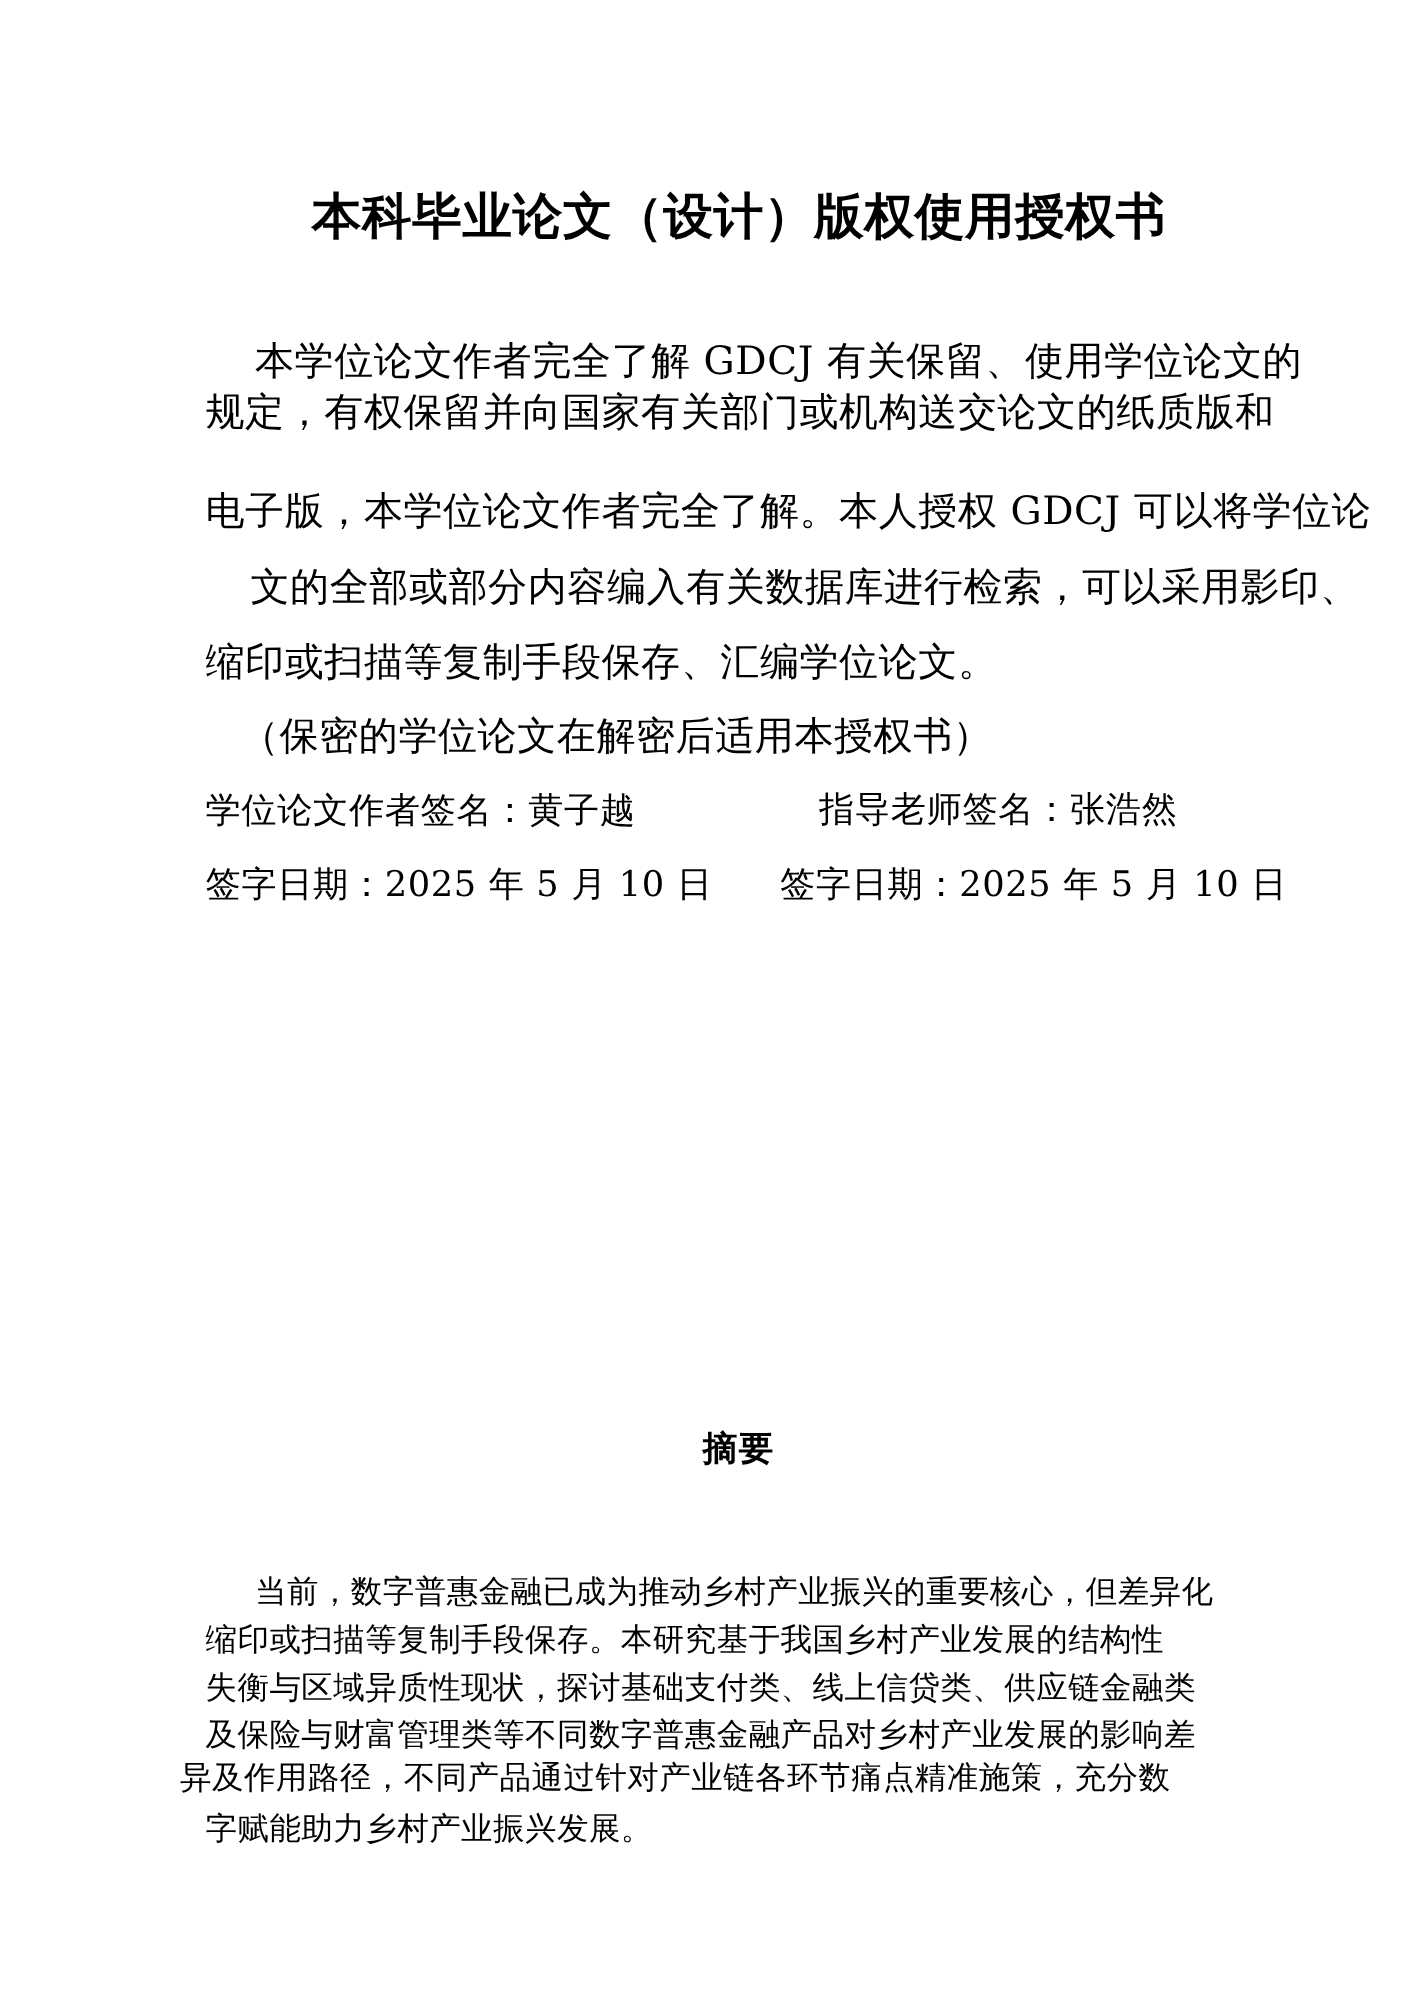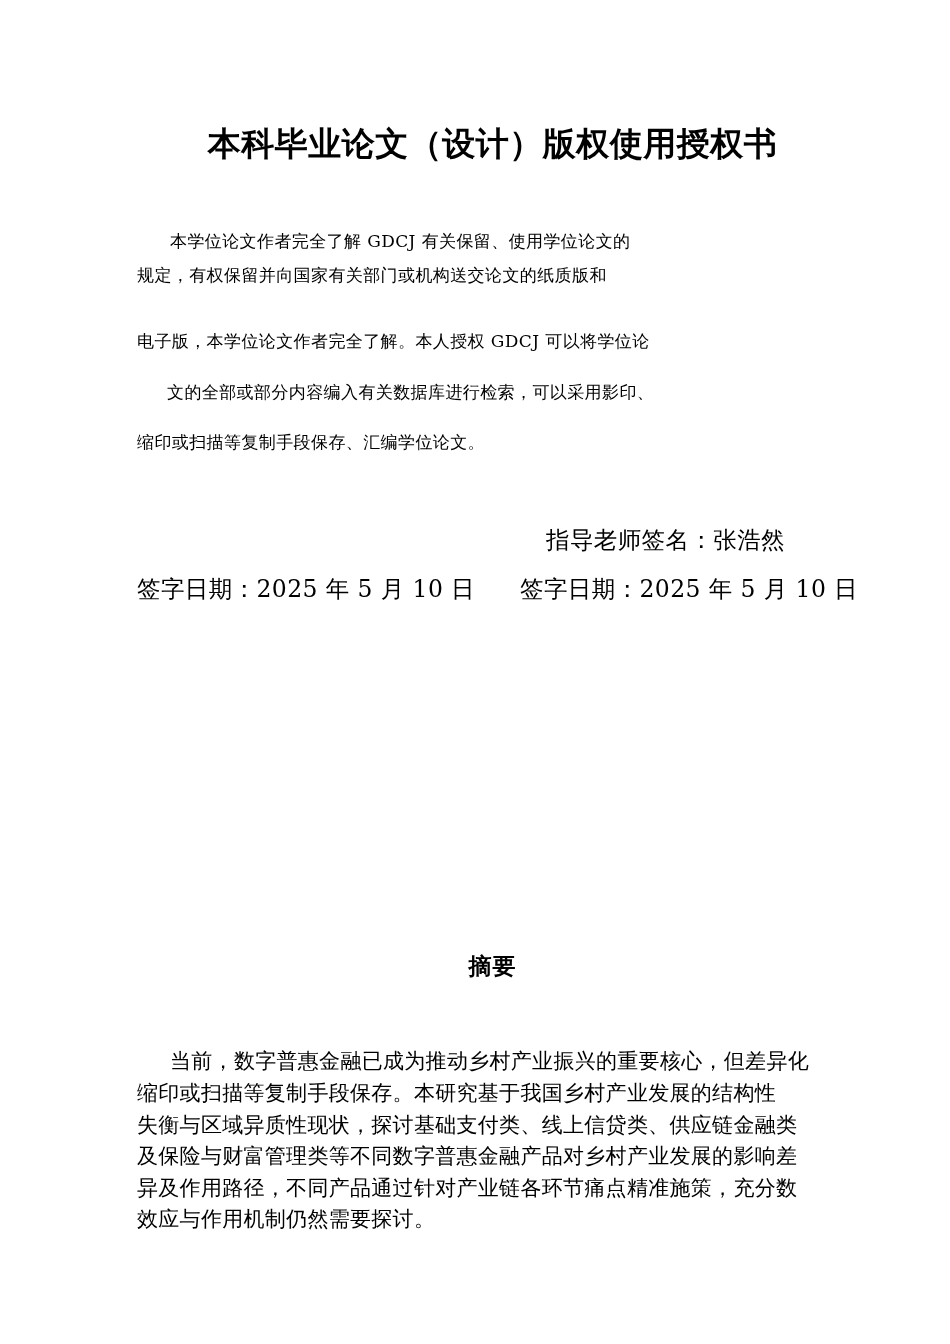--- a/index.html
+++ b/index.html
@@ -29,21 +29,21 @@
       font-family: "DejaVu Sans", "Liberation Sans", sans-serif;
       font-weight: bold;
       font-size: 33px;
       letter-spacing: 0.5px;
       line-height: 48px;
       white-space: nowrap;
     }
     .line {
       position: absolute;
       white-space: nowrap;
-      font-size: 17px;
+      font-size: 26px;
       line-height: 30px;
       letter-spacing: 0.4px;
     }
     .sig-row {
       position: absolute;
       left: 137px;
       white-space: nowrap;
       font-size: 23.5px;
       line-height: 30px;
       letter-spacing: 0.4px;
@@ -83,36 +83,40 @@
   <div class="title">本科毕业论文（设计）版权使用授权书</div>
 
   <div>
     <div class="line" style="left:170px; top:226px;">本学位论文作者完全了解 GDCJ 有关保留、使用学位论文的</div>
     <div class="line" style="left:137px; top:260px;text-align:center;">规定，有权保留并向国家有关部门或机构送交论文的纸质版和</div>
     <div class="line" style="left:137px; top:326px;">电子版，本学位论文作者完全了解。本人授权 GDCJ 可以将学位论</div>
     <div class="line" style="left:137px; top:377px;margin-left:30px;">文的全部或部分内容编入有关数据库进行检索，可以采用影印、</div>
     <div class="line" style="left:137px; top:427px;">缩印或扫描等复制手段保存、汇编学位论文。</div>
   </div>
 
+  <div class="line" style="left:160px; top:476px;">（保密的学位论文在解密后适用本授权书）</div>
 
+  <div class="sig-row" style="top:525px;">
+    <span>学位论文作者签名：</span><span>黄子越</span>
+  </div>
   <div class="sig-right" style="left:546px; top:525px;font-family:Liberation Serif, serif;">
     <span>指导老师签名：</span><span>张浩然</span>
   </div>
 
   <div class="sig-row" style="top:574px;">
     <span>签字日期：</span><span>2025 年 5 月 10 日</span>
   </div>
   <div class="sig-right" style="left:520px; top:574px;">
     <span>签字日期：</span><span>2025 年 5 月 10 日</span>
   </div>
 
   <div class="abstract-heading">摘要</div>
 
   <div>
     <div class="abs-line" style="left:170px; top:1036px;">当前，数字普惠金融已成为推动乡村产业振兴的重要核心，但差异化</div>
     <div class="abs-line" style="left:137px; top:1068px;">缩印或扫描等复制手段保存。本研究基于我国乡村产业发展的结构性</div>
     <div class="abs-line" style="left:137px; top:1100px;">失衡与区域异质性现状，探讨基础支付类、线上信贷类、供应链金融类</div>
     <div class="abs-line" style="left:137px; top:1131px;">及保险与财富管理类等不同数字普惠金融产品对乡村产业发展的影响差</div>
-    <div class="abs-line" style="left:137px; top:1163px;">异及作用路径，不同产品通过针对产业链各环节痛点精准施策，充分数</div>
-    <div class="abs-line" style="left:137px; top:1194px;">效应与作用机制仍然需要探讨。</div>
+    <div class="abs-line" style="left:120px; top:1163px;font-family:Liberation Mono, monospace;">异及作用路径，不同产品通过针对产业链各环节痛点精准施策，充分数</div>
+    <div class="abs-line" style="left:137px; top:1194px;">字赋能助力乡村产业振兴发展。</div>
   </div>
 
 </div>
 
 </body></html>

